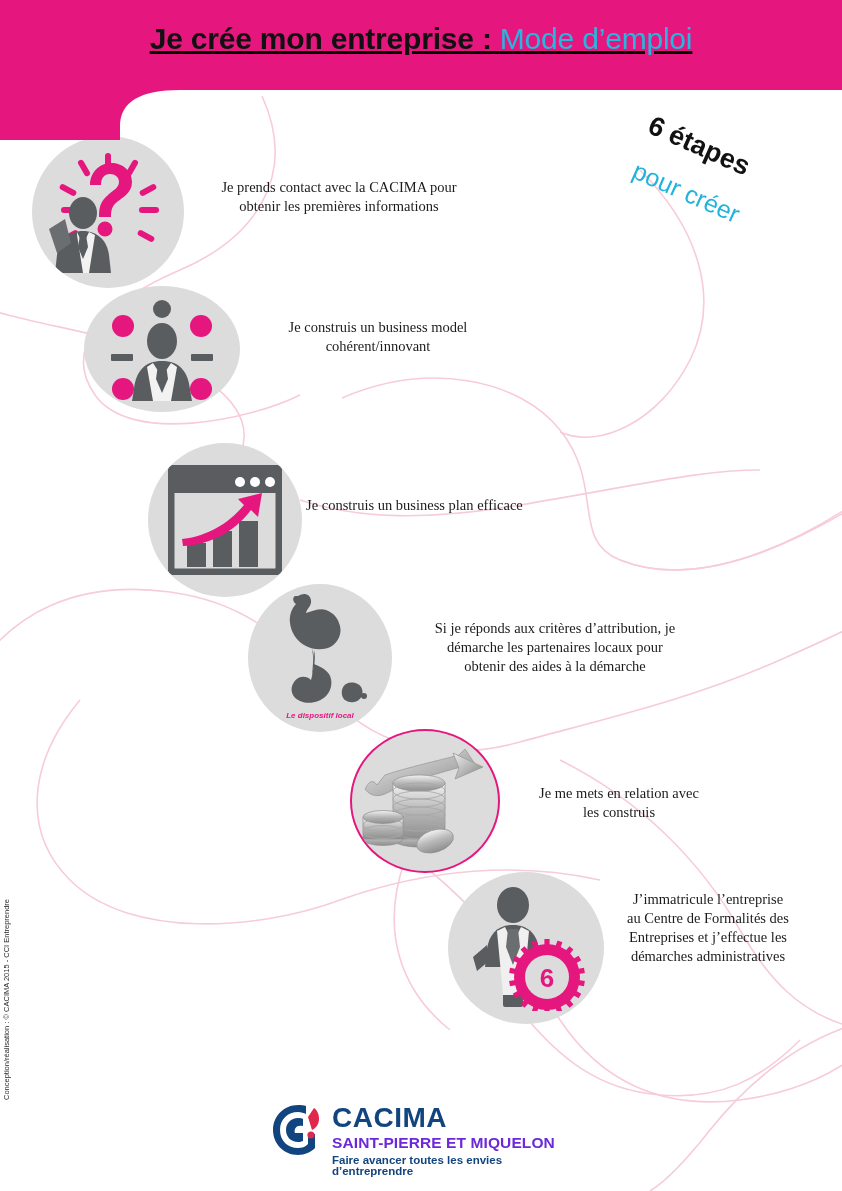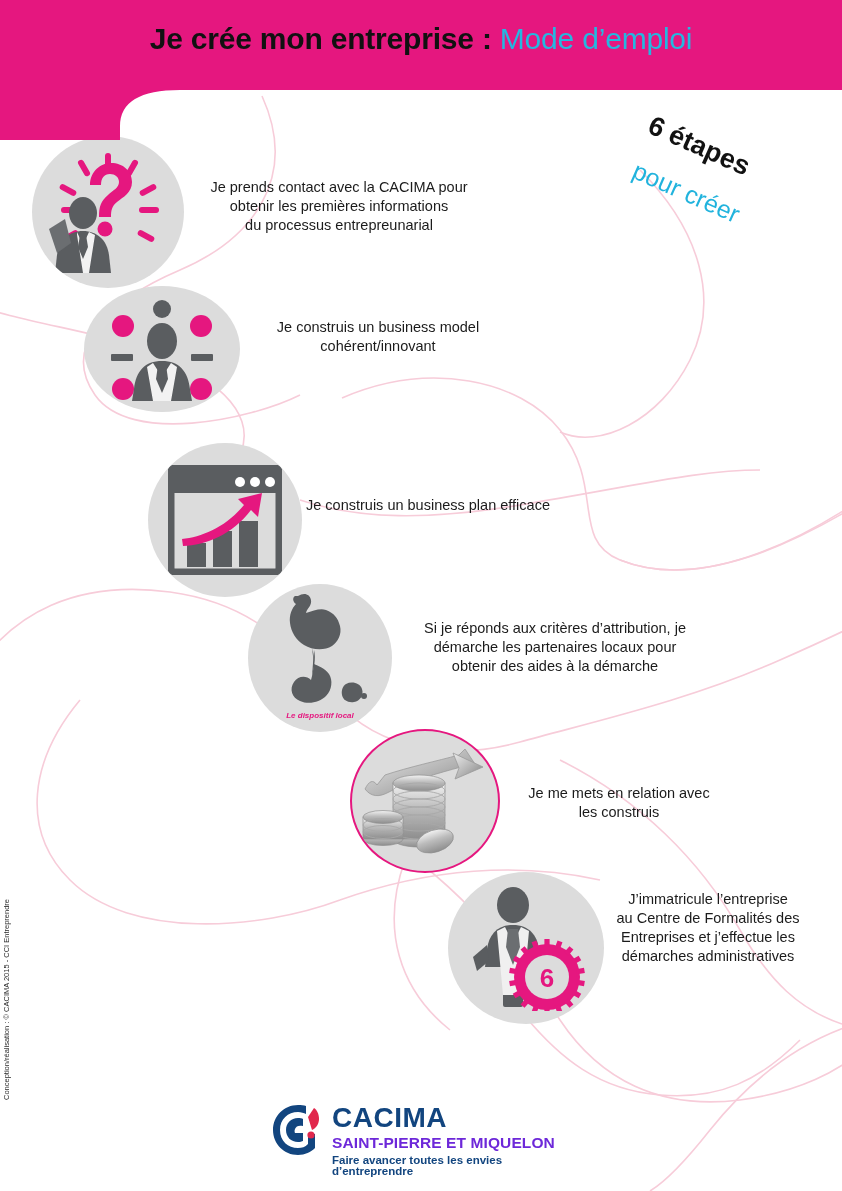--- a/index.html
+++ b/index.html
@@ -16,20 +16,21 @@
   #bg-swirls{position:absolute;left:0;top:0;width:842px;height:1191px;z-index:0;pointer-events:none;}
 
   
   #header{position:absolute;left:0;top:0;width:842px;height:140px;z-index:5;}
   #header-shape{position:absolute;left:0;top:0;width:842px;height:140px;}
   #header-title{
     position:absolute;left:0;top:22px;width:842px;height:46px;
     text-align:center;white-space:nowrap;z-index:6;
     font-size:30px;font-weight:bold;letter-spacing:-0.2px;
     font-family:"Liberation Sans", sans-serif;
+    text-decoration:underline;
   }
   #header-title .t-black{color:#111111;}
   #header-title .t-cyan{color:#24b8e0;font-weight:normal;}
 
   
   #tagline{
     position:absolute;left:648px;top:108px;width:190px;height:130px;z-index:7;
   }
   #tagline .line1{
     position:absolute;left:8px;top:2px;
@@ -49,21 +50,21 @@
   .bubble{
     position:absolute;border-radius:50%;
     background:#dcdcdc;
     display:flex;align-items:center;justify-content:center;
     overflow:hidden;
   }
   .bubble.ringed{border:2px solid #e5177f;background:#dcdcdc;}
   .step-text{
     position:absolute;text-align:center;color:#1b1b1b;
     font-size:14.5px;line-height:1.30;
-    font-family:Liberation Sans, sans-serif;
+    font-family:Liberation Serif, serif;
   }
 
   .map-caption{
     position:absolute;bottom:12px;left:0;right:0;text-align:center;
     color:#e5177f;font-style:italic;font-weight:bold;font-size:8px;
     font-family:"Liberation Sans", sans-serif;
   }
 
   
   #side-credit{
@@ -144,21 +145,20 @@
           <path d="M40,84 C26,84 16,93 14,108 L12,126 L68,126 L66,108 C64,93 54,84 40,84 Z"></path>
           <path d="M22,72 L6,82 L14,106 L28,96 Z" fill="#6b6e71"></path>
         </g>
         <path d="M34,85 L40,98 L46,85 L52,88 L46,126 L40,126 L34,88 Z" fill="#f2f2f2"></path>
         <path d="M37,88 L43,88 L45,100 L40,112 L35,100 Z" fill="#5a5d60"></path>
       </svg>
     </div>
     <div class="step-text" style="left:188px;top:178px;width:302px;">
       <div>Je prends contact avec la CACIMA pour</div>
       <div>obtenir les premières informations</div>
-      <div>du processus entrepreunarial</div>
     </div>
   </div>
 
   <div class="step" style="left:0;top:0;">
     <div class="bubble" style="left:84px;top:286px;width:156px;height:126px;">
       <svg width="122" height="104" viewBox="0 0 122 104" xmlns="http://www.w3.org/2000/svg">
         <circle cx="61" cy="12" r="9" fill="#5a5d60"></circle>
         <circle cx="22" cy="29" r="11" fill="#e5177f"></circle>
         <circle cx="100" cy="29" r="11" fill="#e5177f"></circle>
         <circle cx="22" cy="92" r="11" fill="#e5177f"></circle>

